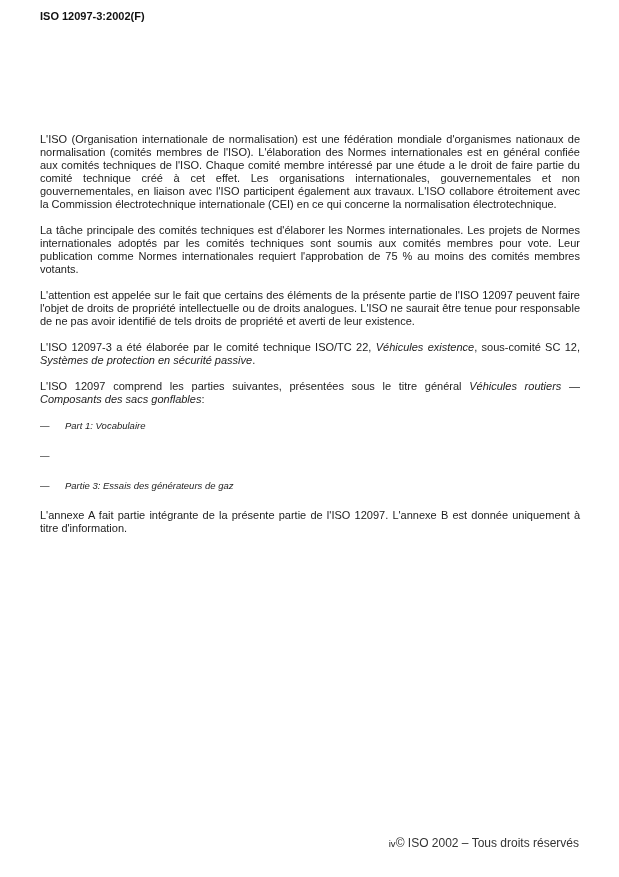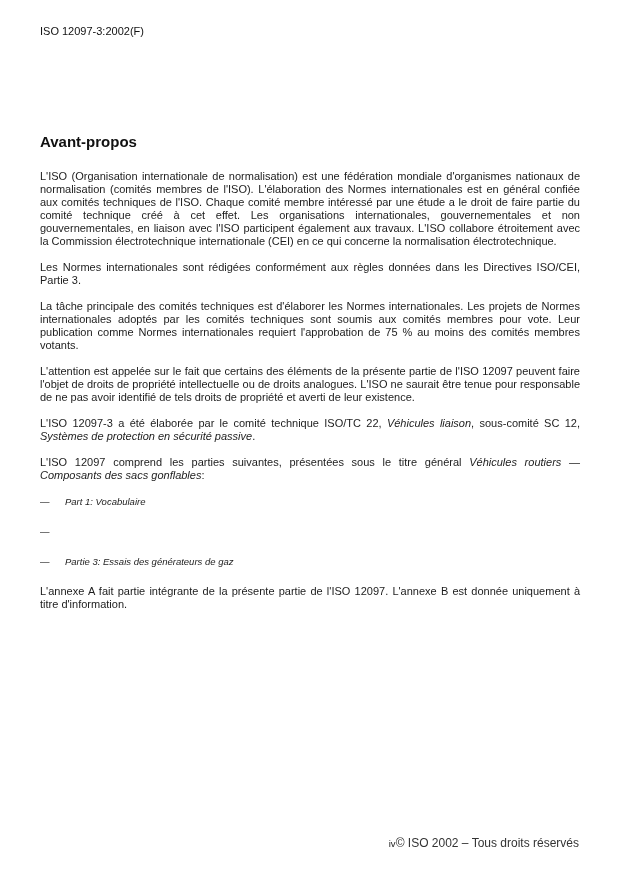--- a/index.html
+++ b/index.html
@@ -9,24 +9,24 @@
     width: 619px;
     height: 877px;
     margin: 0 auto;
     background: #ffffff;
     font-family: "Liberation Sans", sans-serif;
     color: #1c1c1c;
     overflow: hidden;
   }
   .doc-header {
     position: absolute;
-    top: 25px;
+    top: 10px;
     left: 40px;
     font-size: 11px;
-    font-weight: normal;
+    font-weight: bold;
     color: #111;
   }
   .content {
     position: absolute;
     top: 133px;
     left: 40px;
     width: 540px;
   }
   .doc-title {
     font-size: 15px;
@@ -67,31 +67,29 @@
 </style>
 </head>
 <body>
 
 <div class="page">
 
   <div class="doc-header">ISO 12097-3:2002(F)</div>
 
   <div class="content">
 
-    <h1 class="doc-title">Avant-propos</h1>
 
     <p><span>L'ISO (Organisation internationale de normalisation) est une fédération mondiale d'organismes nationaux de normalisation (comités membres de l'ISO). L'élaboration des Normes internationales est en général confiée aux comités techniques de l'ISO. Chaque comité membre intéressé par une étude a le droit de faire partie du comité technique créé à cet effet. Les organisations internationales, gouvernementales et non gouvernementales, en liaison avec l'ISO participent également aux travaux. L'ISO collabore étroitement avec la Commission électrotechnique internationale (CEI) en ce qui concerne la normalisation électrotechnique.</span></p>
 
-    <p><span>Les Normes internationales sont rédigées conformément aux règles données dans les Directives ISO/CEI, Partie 3.</span></p>
 
     <p><span>La tâche principale des comités techniques est d'élaborer les Normes internationales. Les projets de Normes internationales adoptés par les comités techniques sont soumis aux comités membres pour vote. Leur publication comme Normes internationales requiert l'approbation de 75 % au moins des comités membres votants.</span></p>
 
     <p><span>L'attention est appelée sur le fait que certains des éléments de la présente partie de l'ISO 12097 peuvent faire l'objet de droits de propriété intellectuelle ou de droits analogues. L'ISO ne saurait être tenue pour responsable de ne pas avoir identifié de tels droits de propriété et averti de leur existence.</span></p>
 
-    <p><span>L'ISO 12097-3 a été élaborée par le comité technique ISO/TC 22, </span><i>Véhicules liaison</i><span>, sous-comité SC 12, </span><i>Systèmes de protection en sécurité passive</i><span>.</span></p>
+    <p><span>L'ISO 12097-3 a été élaborée par le comité technique ISO/TC 22, </span><i>Véhicules existence</i><span>, sous-comité SC 12, </span><i>Systèmes de protection en sécurité passive</i><span>.</span></p>
 
     <p><span>L'ISO 12097 comprend les parties suivantes, présentées sous le titre général </span><i>Véhicules routiers — Composants des sacs gonflables</i><span>:</span></p>
 
     <div class="dash-list">
 
       <div class="dash-item">
         <span class="dash">—</span>
         <span class="dash-text"><i>Part 1: Vocabulaire</i></span>
       </div>
 

